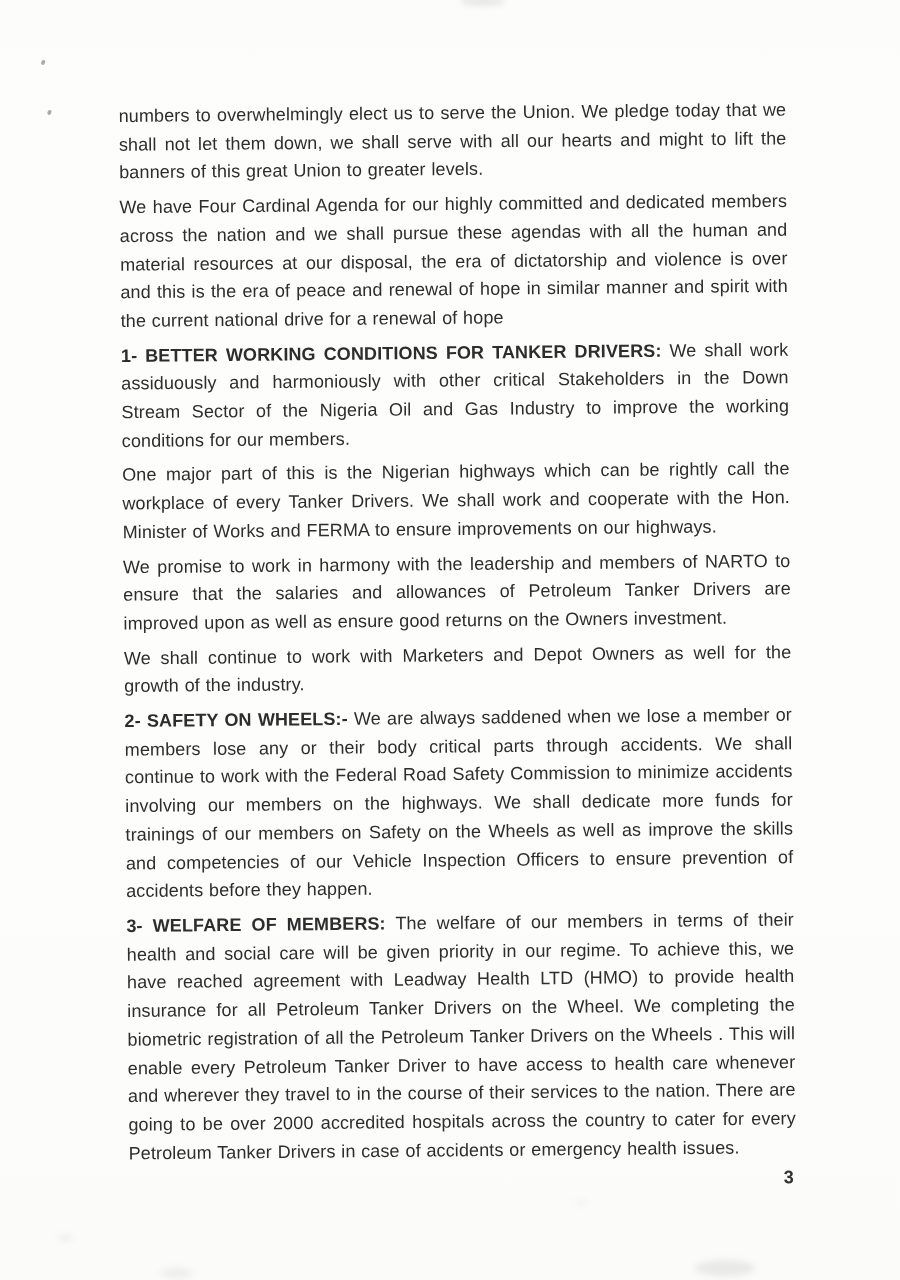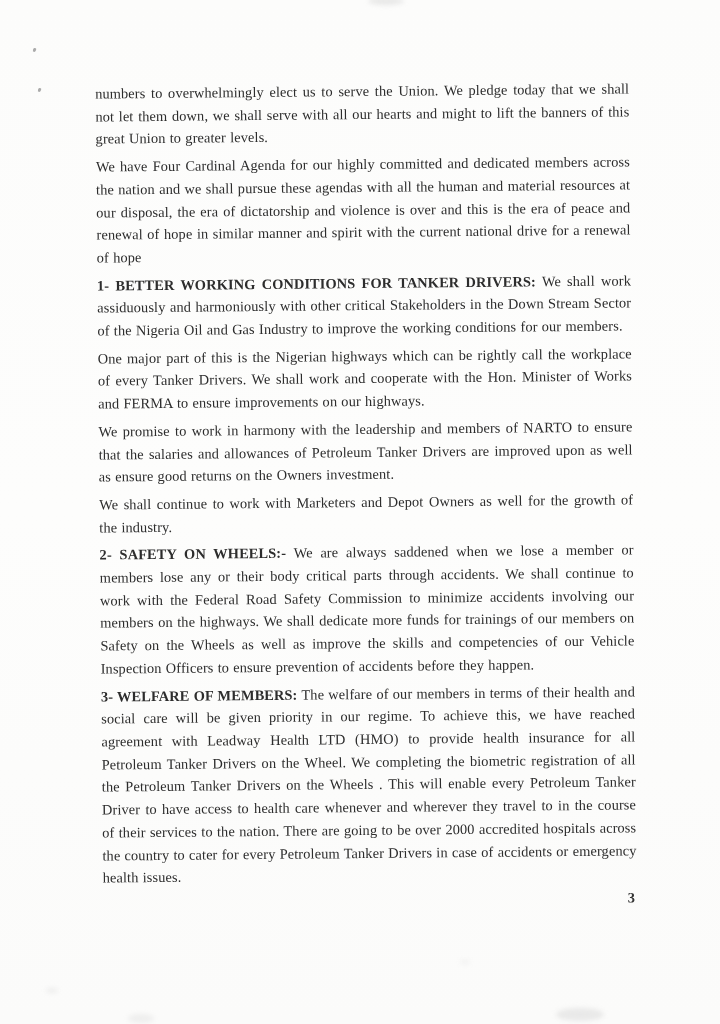--- a/index.html
+++ b/index.html
@@ -11,21 +11,20 @@
     height: 1024px;
     position: relative;
     overflow: hidden;
     background: #fbfbfa;
     font-family: "Liberation Sans", "DejaVu Sans", sans-serif;
   }
   .sheet {
     position: absolute;
     inset: 0;
     background: linear-gradient(180deg, #fcfcfb 0%, #fdfdfc 50%, #fbfbfa 100%);
-    font-family: Liberation Serif, serif;
   }
   .text-block {
     position: absolute;
     left: 99px;
     top: 80px;
     width: 534px;
     transform: rotate(-0.55deg);
     transform-origin: 50% 50%;
     color: #2d2d2d;
   }

